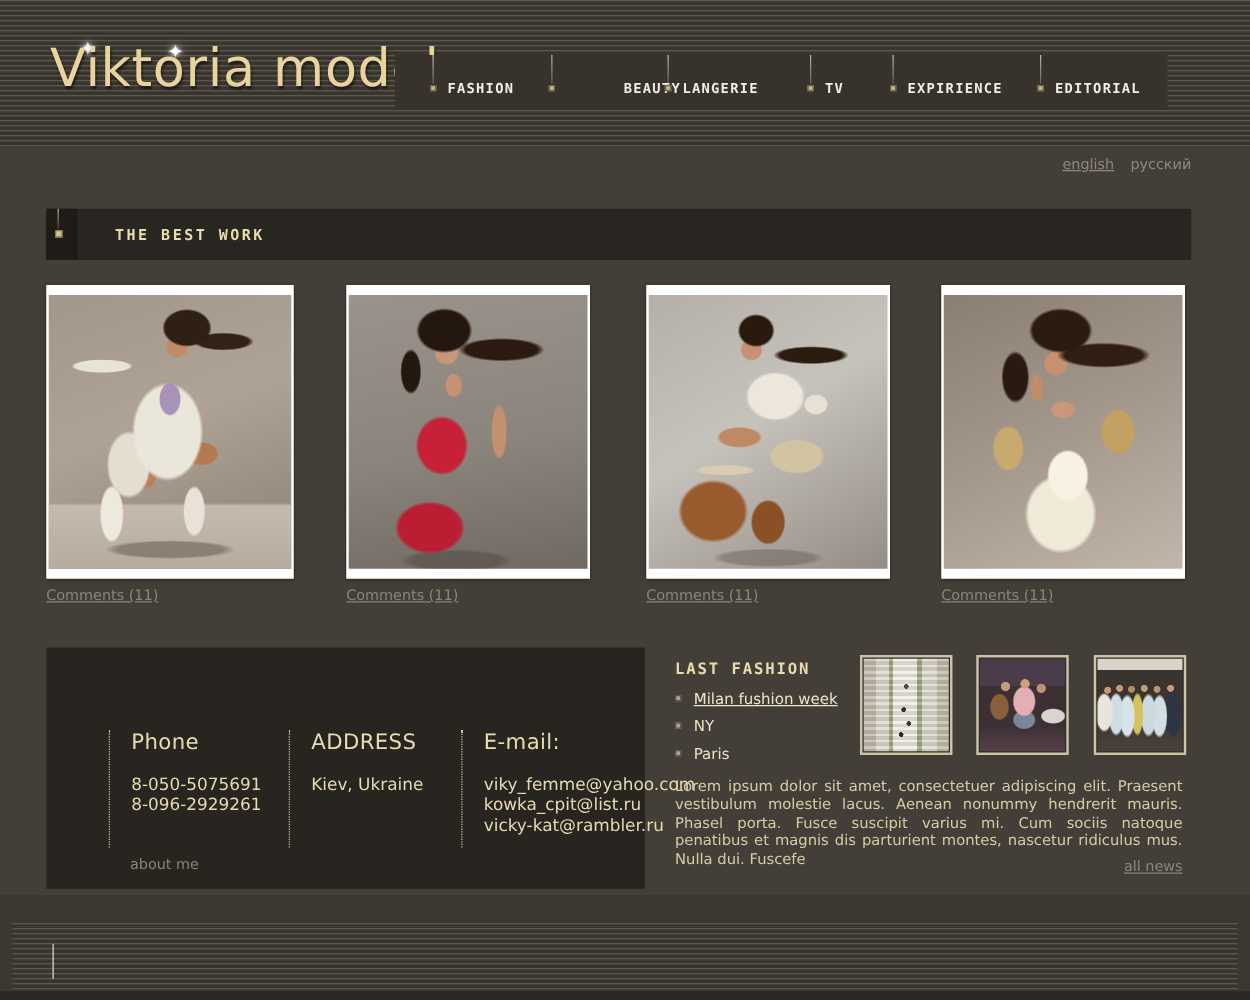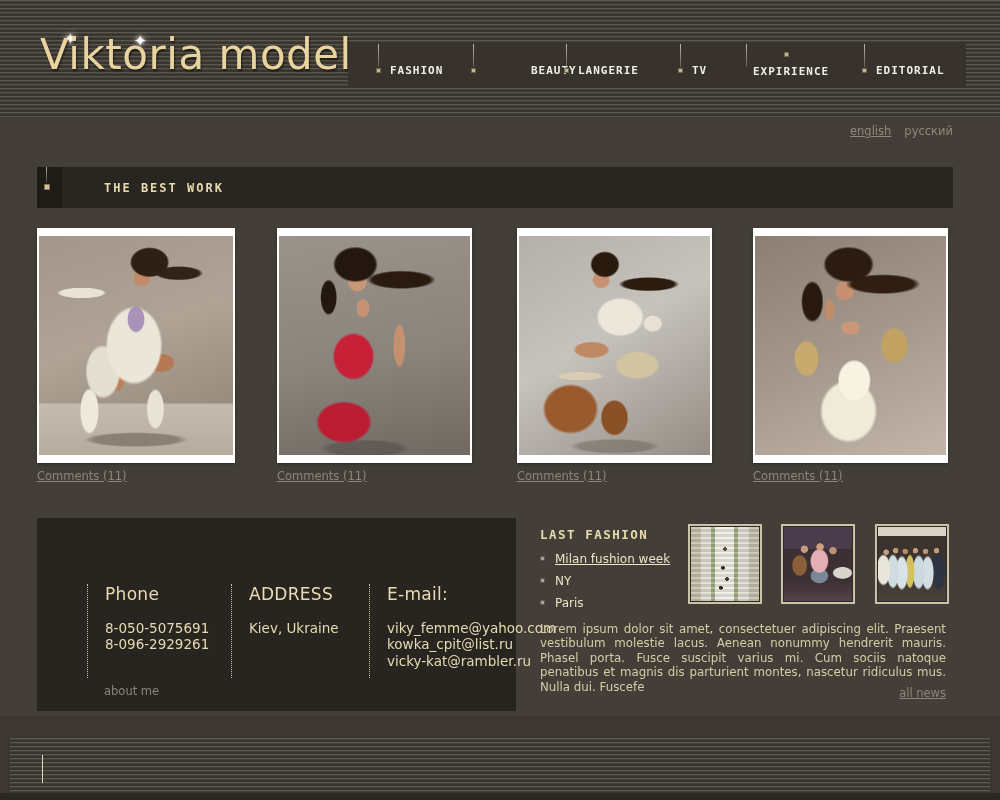--- a/index.html
+++ b/index.html
@@ -25,21 +25,21 @@
     text-shadow:1px 2px 2px rgba(0,0,0,.5);
   }
   .sparkle {
     position:absolute; color:#ffffff; font-size:15px; line-height:1;
     text-shadow:0 0 3px #fff, 0 0 7px rgba(255,255,255,.9);
   }
   .sparkle.s1 { left:64px; top:32px; }
   .sparkle.s2 { left:134px; top:34px; }
   
   .navbar {
-    position:absolute; left:348px; top:44px; width:618px; height:44px;
+    position:absolute; left:316px; top:44px; width:618px; height:44px;
     background:#37332c;
   }
   .nav-item {
     position:absolute; top:0; height:100%; display:flex; align-items:center;
     text-decoration:none; cursor:pointer;
   }
   .nav-item .tick {
     position:absolute; top:0; left:2px; width:1px; height:23px;
     background:linear-gradient(180deg, rgba(230,225,210,.75), rgba(230,225,210,.25));
   }
@@ -47,29 +47,29 @@
     width:5px; height:5px; background:#c2b68d; border:1px solid #6e6548;
     margin-top:8px;
   }
   .nav-item .nav-label {
     margin-left:9px; margin-top:8px;
     font-family:"DejaVu Sans Mono", monospace; font-size:11px; font-weight:bold;
     letter-spacing:1px; color:#f1eee6;
   }
   .nav-item.n0 { left:28px; }  .nav-item.n1 { left:123px;gap:46px; }
   .nav-item.n2 { left:216px; } .nav-item.n3 { left:330px; }
-  .nav-item.n4 { left:396px;flex-direction:column; } .nav-item.n5 { left:514px; }
+  .nav-item.n4 { left:396px; } .nav-item.n5 { left:514px; }
   
   .lang { position:absolute; top:124px; right:47px; display:flex; gap:13px;
     font-size:11.5px; }
   .lang a { color:#8f897d; text-decoration:none; cursor:pointer; }
   .lang a.active { text-decoration:underline; }
   
   .section-bar {
-    position:absolute; background:#292521; display:flex; align-items:stretch;gap:12px;
+    position:absolute; background:#292521; display:flex; align-items:stretch;
   }
   .section-bar .lead {
     position:relative; width:25px; background:#1f1b16; flex:none;
   }
   .section-bar .lead .tick {
     position:absolute; left:9px; top:0; width:1px; height:16px;
     background:linear-gradient(180deg, rgba(220,214,196,.8), rgba(220,214,196,.2));
   }
   .section-bar .lead .bullet {
     position:absolute; left:7px; top:17px; width:6px; height:6px;

